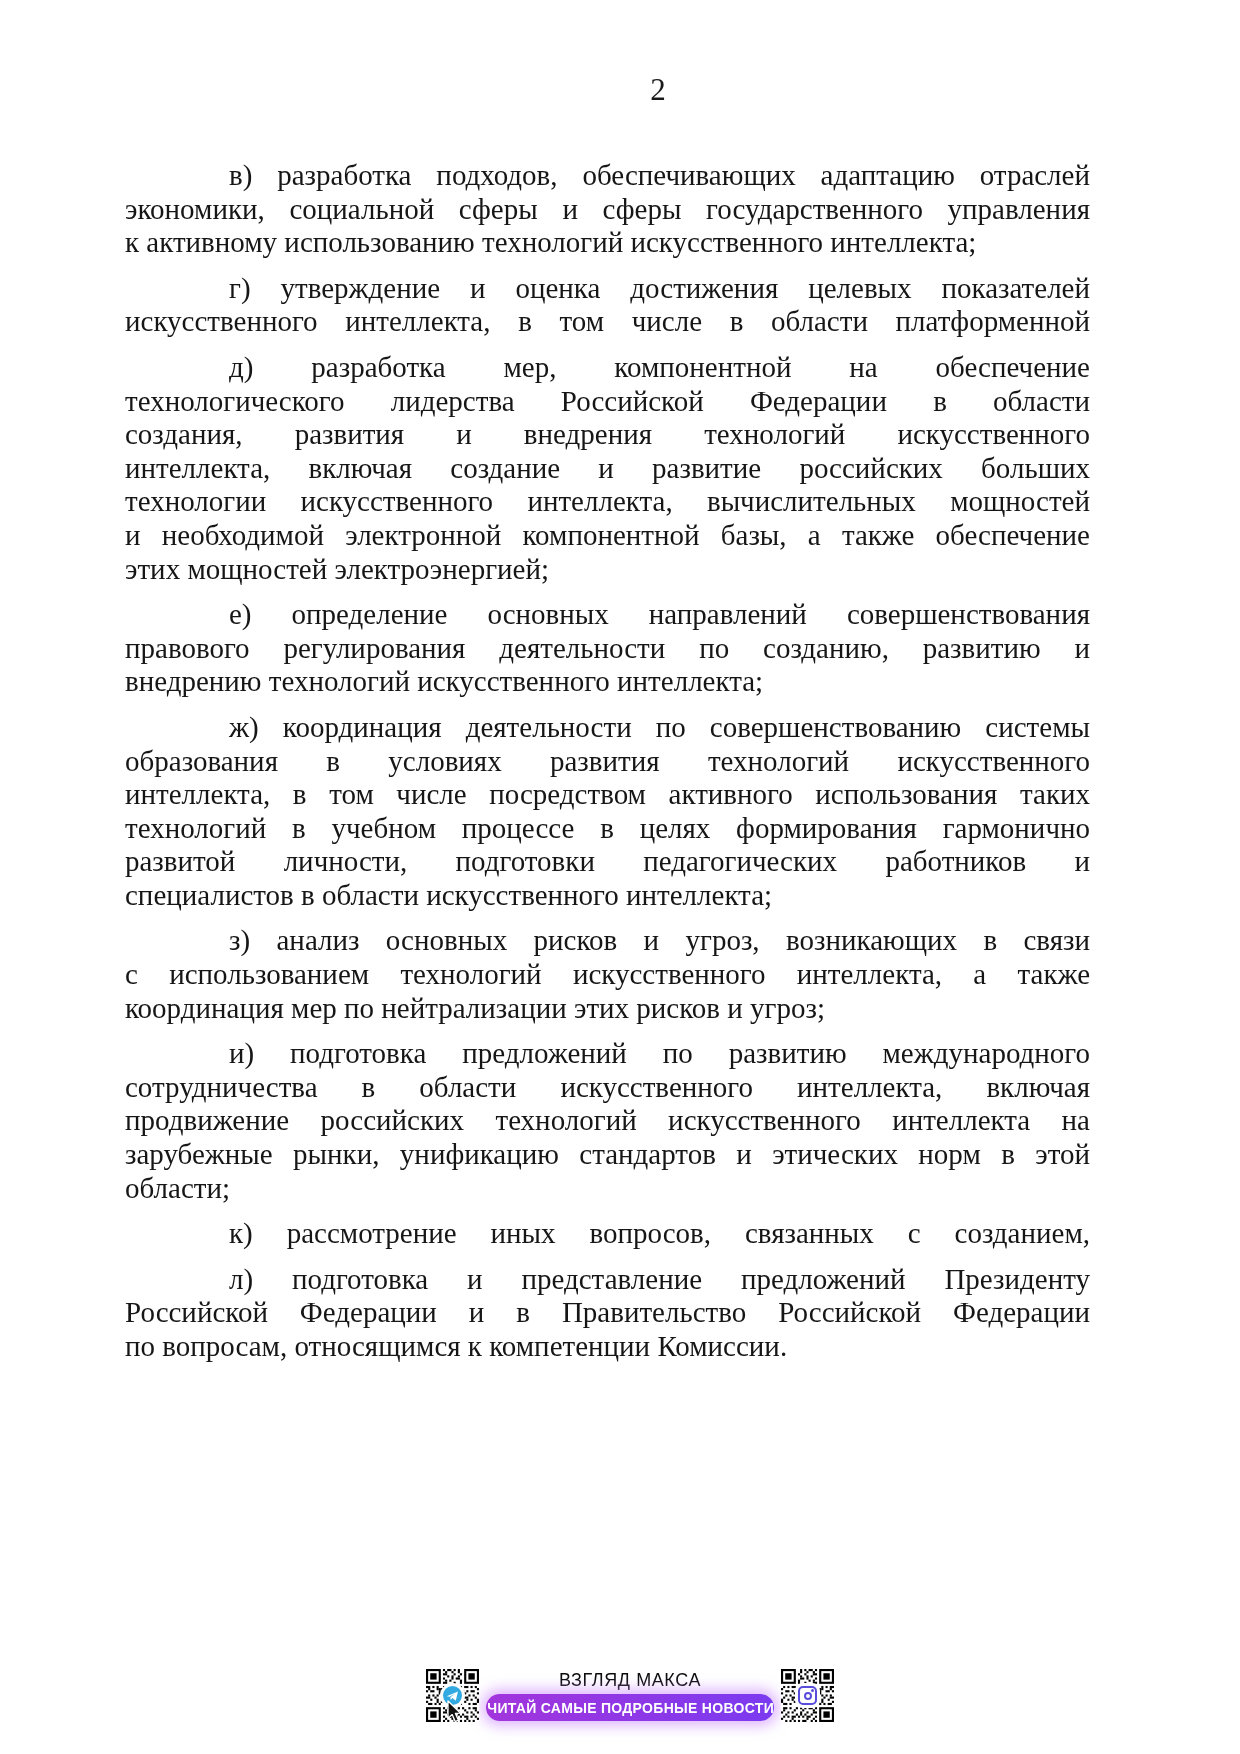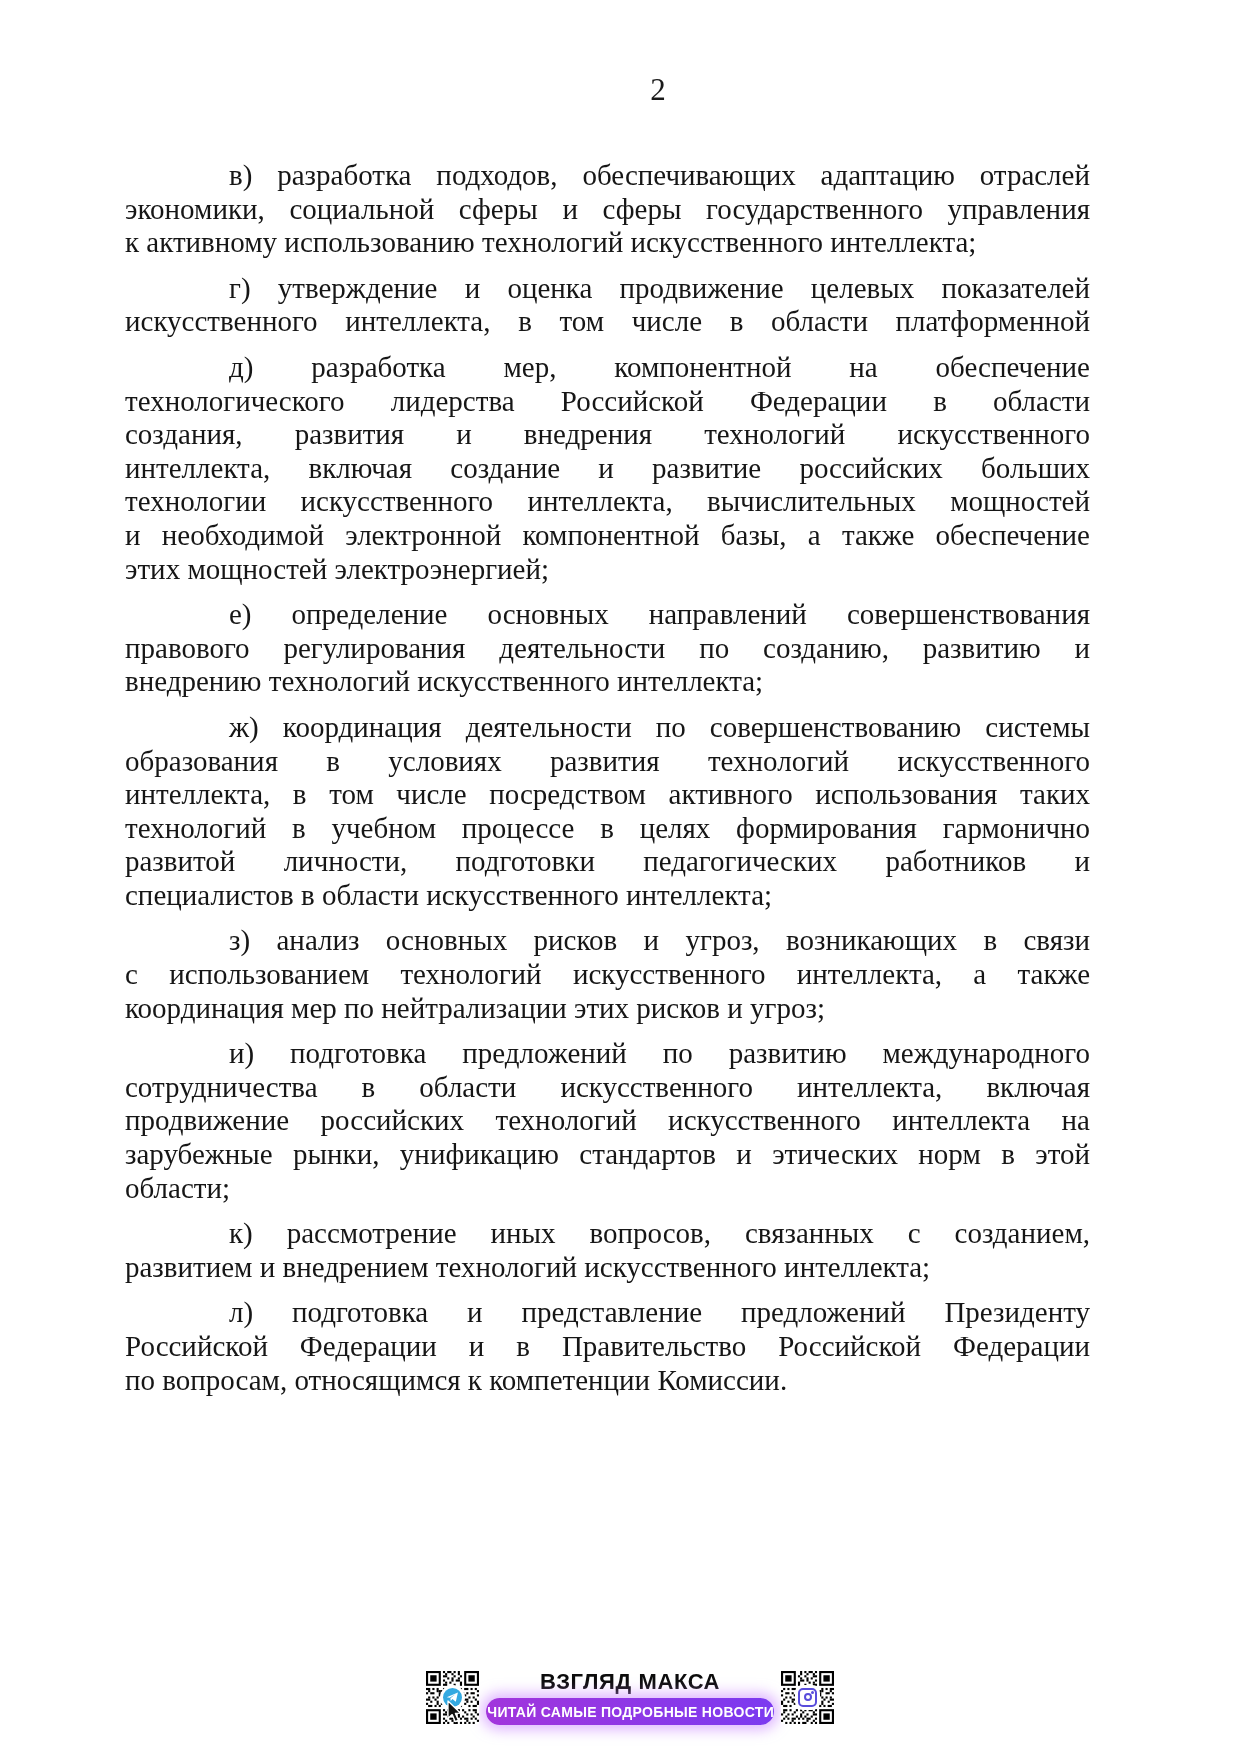--- a/index.html
+++ b/index.html
@@ -51,21 +51,21 @@
   .logo.ig::before{
     content:"";position:absolute;inset:0;margin:auto;width:8px;height:8px;
     border:2px solid #584cdb;border-radius:50%;box-sizing:border-box;
   }
   .logo.ig::after{
     content:"";position:absolute;top:1px;right:1px;width:3px;height:3px;
     background:#584cdb;border-radius:50%;
   }
   .mid{display:flex;flex-direction:column;align-items:center;width:288px;}
   .brand{
-    font-size:22px;font-weight:700;letter-spacing:.6px;color:#0c0c0c;
+    font-size:18px;font-weight:400;letter-spacing:.6px;color:#0c0c0c;
     margin-bottom:3px;white-space:nowrap;
   }
   .pill{
     width:100%;height:27px;border-radius:14px;box-sizing:border-box;
     display:flex;align-items:center;justify-content:flex-end;
     background:linear-gradient(90deg,var(--g1),var(--g2));
     box-shadow:0 0 13px 5px var(--glow);
     color:#fff;font-size:14px;font-weight:700;letter-spacing:.3px;white-space:nowrap;
   }
   
@@ -76,21 +76,21 @@
 
 <div class="pagenum">2</div>
 
 <section class="text">
   <div class="para">
     <div class="ln first">в) разработка подходов, обеспечивающих адаптацию отраслей</div>
     <div class="ln">экономики, социальной сферы и сферы государственного управления</div>
     <div class="ln last">к активному использованию технологий искусственного интеллекта;</div>
   </div>
   <div class="para">
-    <div class="ln first">г) утверждение и оценка продвижение целевых показателей</div>
+    <div class="ln first">г) утверждение и оценка достижения целевых показателей</div>
     <div class="ln">искусственного интеллекта, в том числе в области платформенной</div>
   </div>
   <div class="para">
     <div class="ln first">д) разработка мер, компонентной на обеспечение</div>
     <div class="ln">технологического лидерства Российской Федерации в области</div>
     <div class="ln">создания, развития и внедрения технологий искусственного</div>
     <div class="ln">интеллекта, включая создание и развитие российских больших</div>
     <div class="ln">технологии искусственного интеллекта, вычислительных мощностей</div>
     <div class="ln">и необходимой электронной компонентной базы, а также обеспечение</div>
     <div class="ln last">этих мощностей электроэнергией;</div>
@@ -115,21 +115,20 @@
   </div>
   <div class="para">
     <div class="ln first">и) подготовка предложений по развитию международного</div>
     <div class="ln">сотрудничества в области искусственного интеллекта, включая</div>
     <div class="ln">продвижение российских технологий искусственного интеллекта на</div>
     <div class="ln">зарубежные рынки, унификацию стандартов и этических норм в этой</div>
     <div class="ln last">области;</div>
   </div>
   <div class="para">
     <div class="ln first">к) рассмотрение иных вопросов, связанных с созданием,</div>
-    <div class="ln last">развитием и внедрением технологий искусственного интеллекта;</div>
   </div>
   <div class="para">
     <div class="ln first">л) подготовка и представление предложений Президенту</div>
     <div class="ln">Российской Федерации и в Правительство Российской Федерации</div>
     <div class="ln last">по вопросам, относящимся к компетенции Комиссии.</div>
   </div>
 </section>
 
 <footer class="footer">
   <div class="qr">

